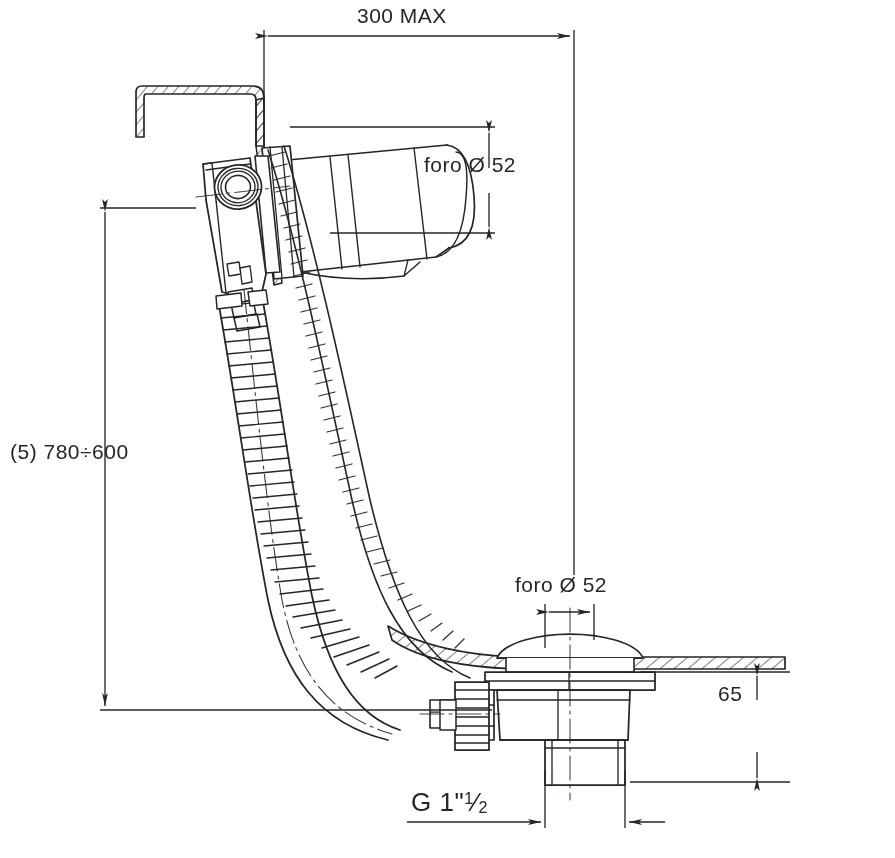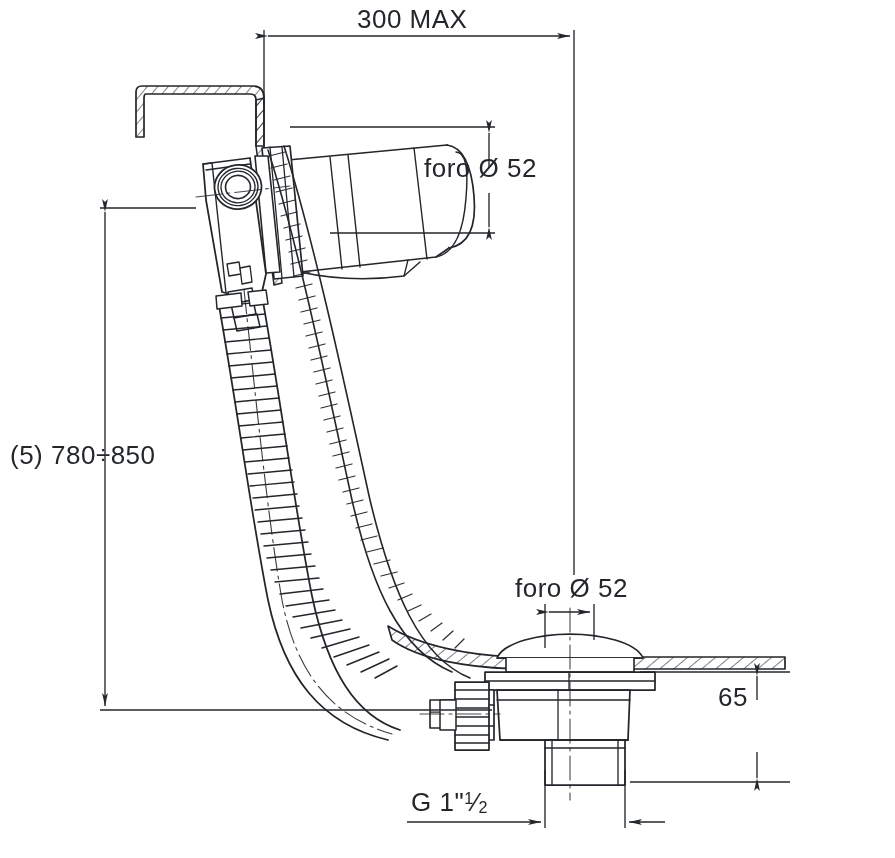--- a/index.html
+++ b/index.html
@@ -6,21 +6,21 @@
   body{
     width:895px;height:858px;
     font-family:"Liberation Sans", sans-serif;
     position:relative;overflow:hidden;
   }
   #sheet{position:absolute;left:0;top:0;width:895px;height:858px;}
   .dimtext{
     position:absolute;
     color:#23272b;
     font-family:"Liberation Sans", sans-serif;
-    font-size:26px;
+    font-size:21px;
     letter-spacing:0.5px;
     white-space:nowrap;
     user-select:none;
   }
   #t-top{left:357px;top:4px;}
   #t-foro-top{left:424px;top:153px;}
   #t-height{left:10px;top:440px;}
   #t-foro-bot{left:515px;top:573px;}
   #t-65{left:718px;top:682px;}
   #t-thread{left:411px;top:787px;font-size:26px;}
@@ -300,21 +300,21 @@
       <line x1="665" y1="822" x2="629" y2="822" marker-end="url(#arrR)"></line>
     </g>
 
   </g>
 </svg>
 
 <div class="dimtext" id="t-top">300 MAX</div>
 
 <div class="dimtext" id="t-foro-top">foro Ø 52</div>
 
-<div class="dimtext" id="t-height">(5) 780÷850</div>
+<div class="dimtext" id="t-height">(5) 780÷600</div>
 
 <div class="dimtext" id="t-foro-bot">foro Ø 52</div>
 
 <div class="dimtext" id="t-65">65</div>
 
 <div class="dimtext" id="t-thread">
   <span>G 1"</span><sup class="frac">1</sup>⁄<sub class="frac">2</sub>
 </div>
 
 </body></html>

